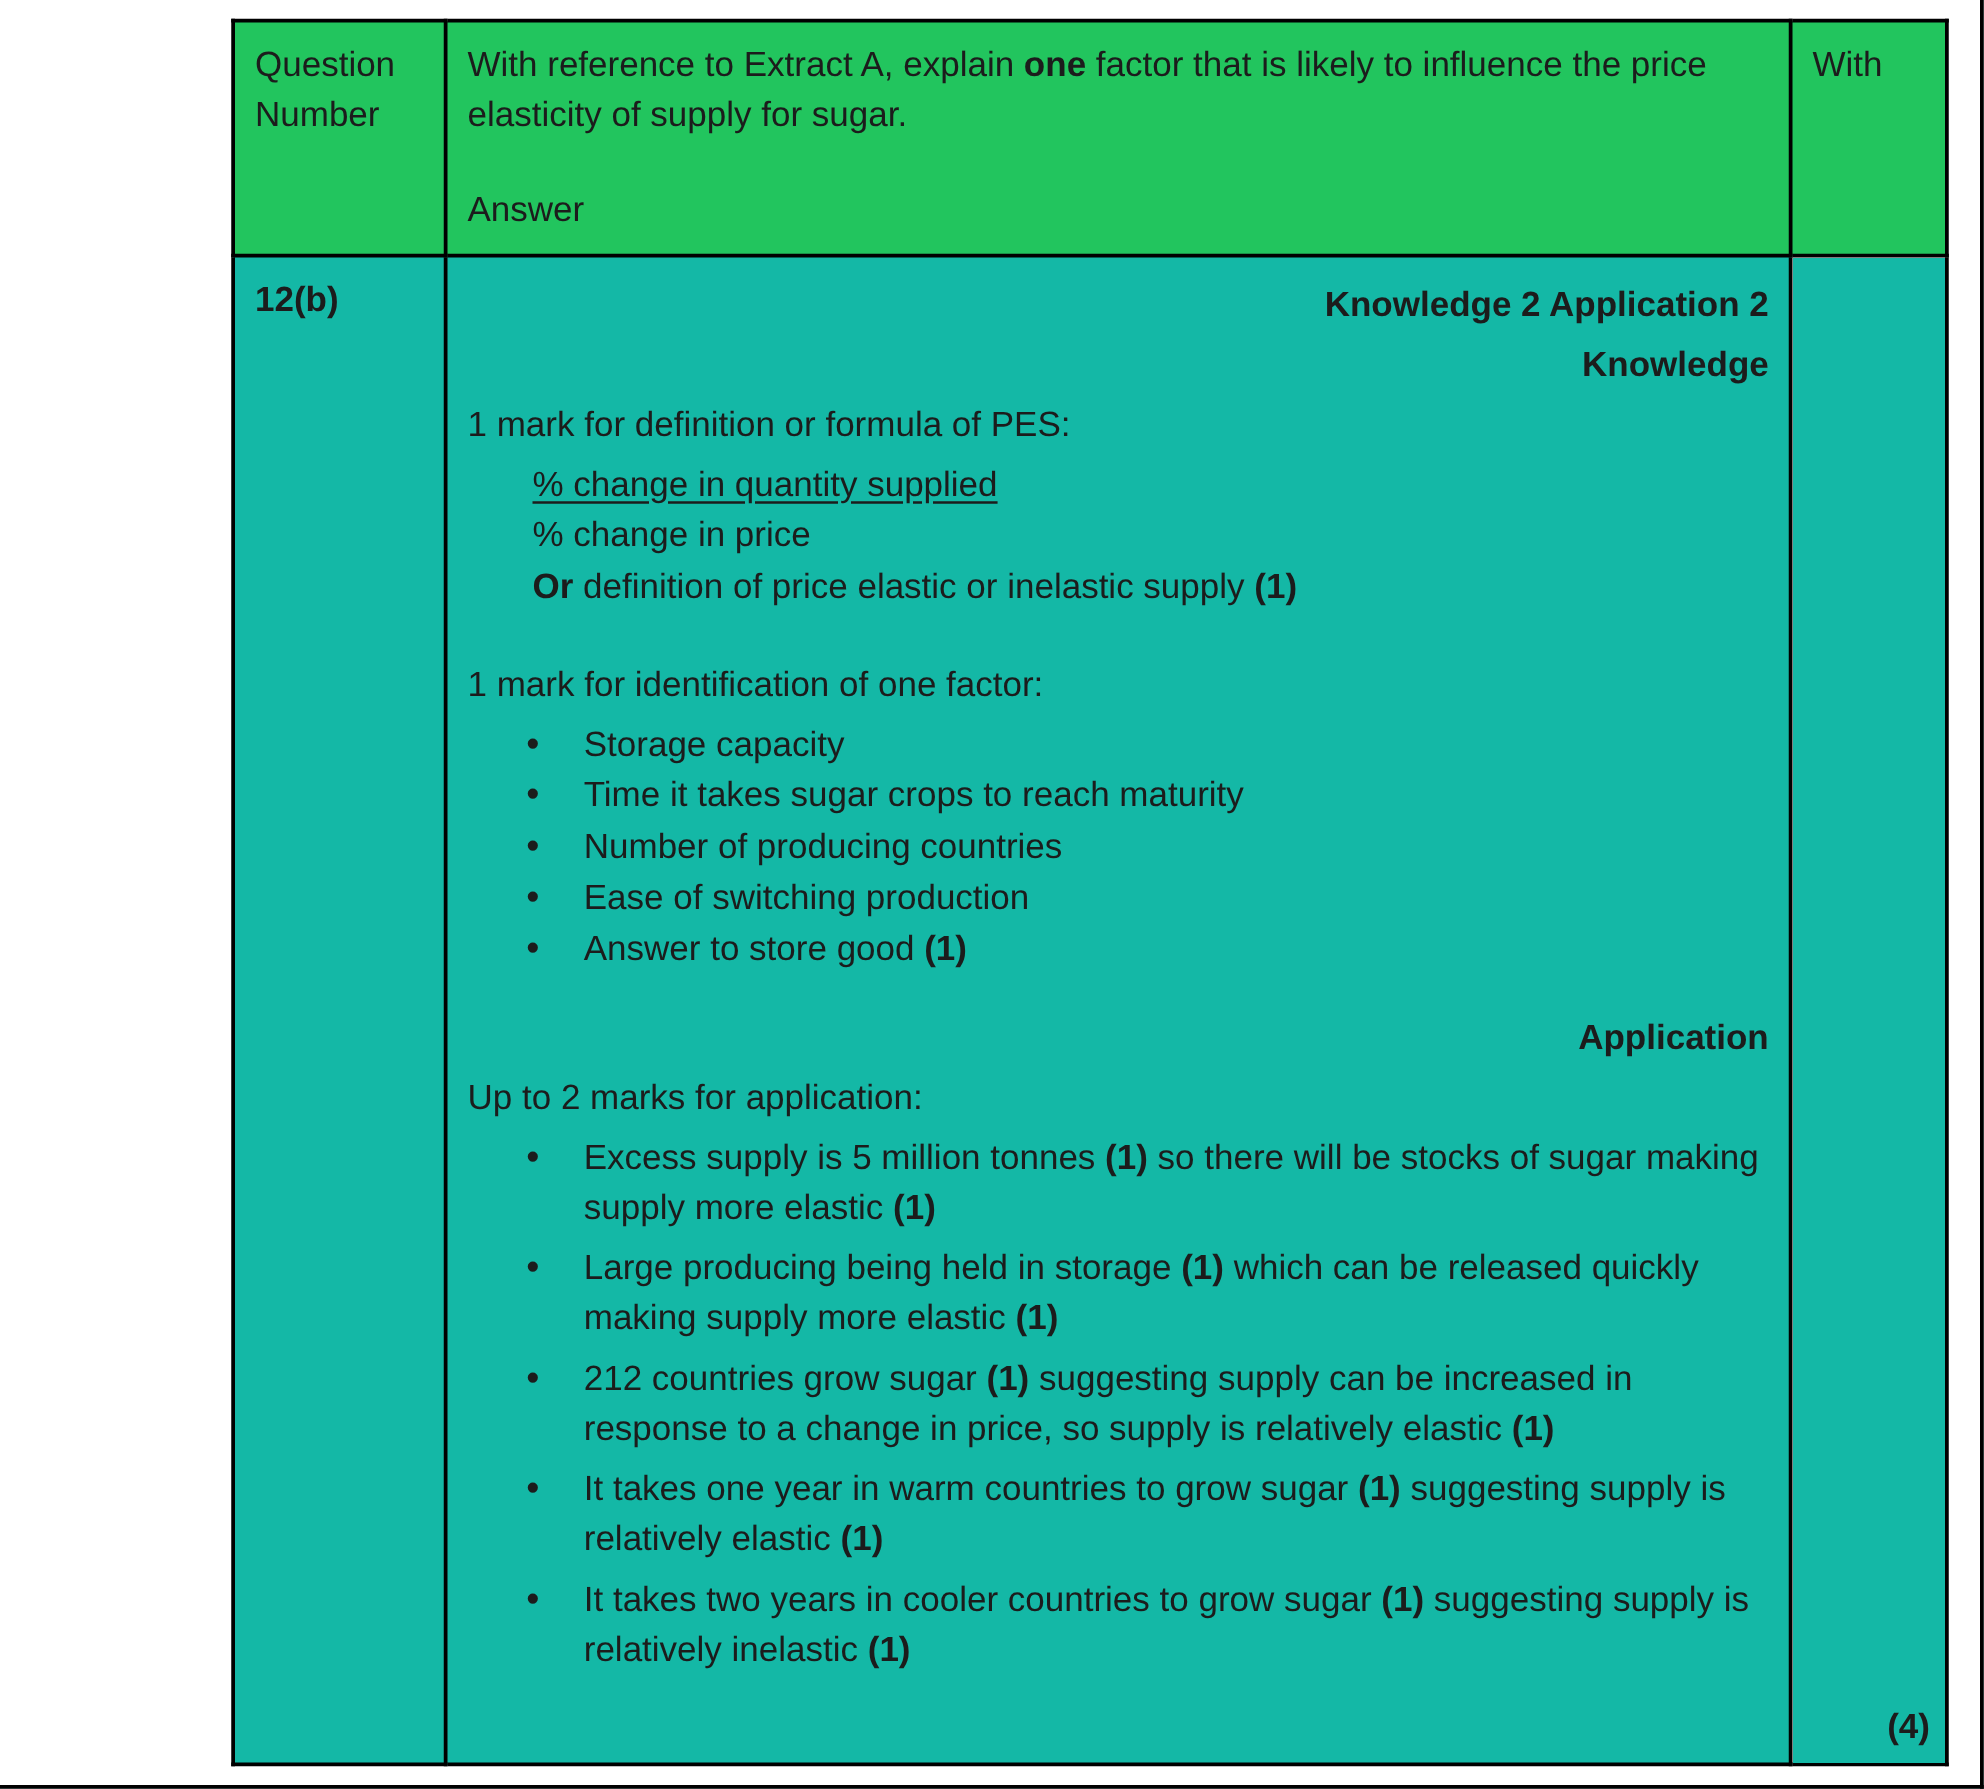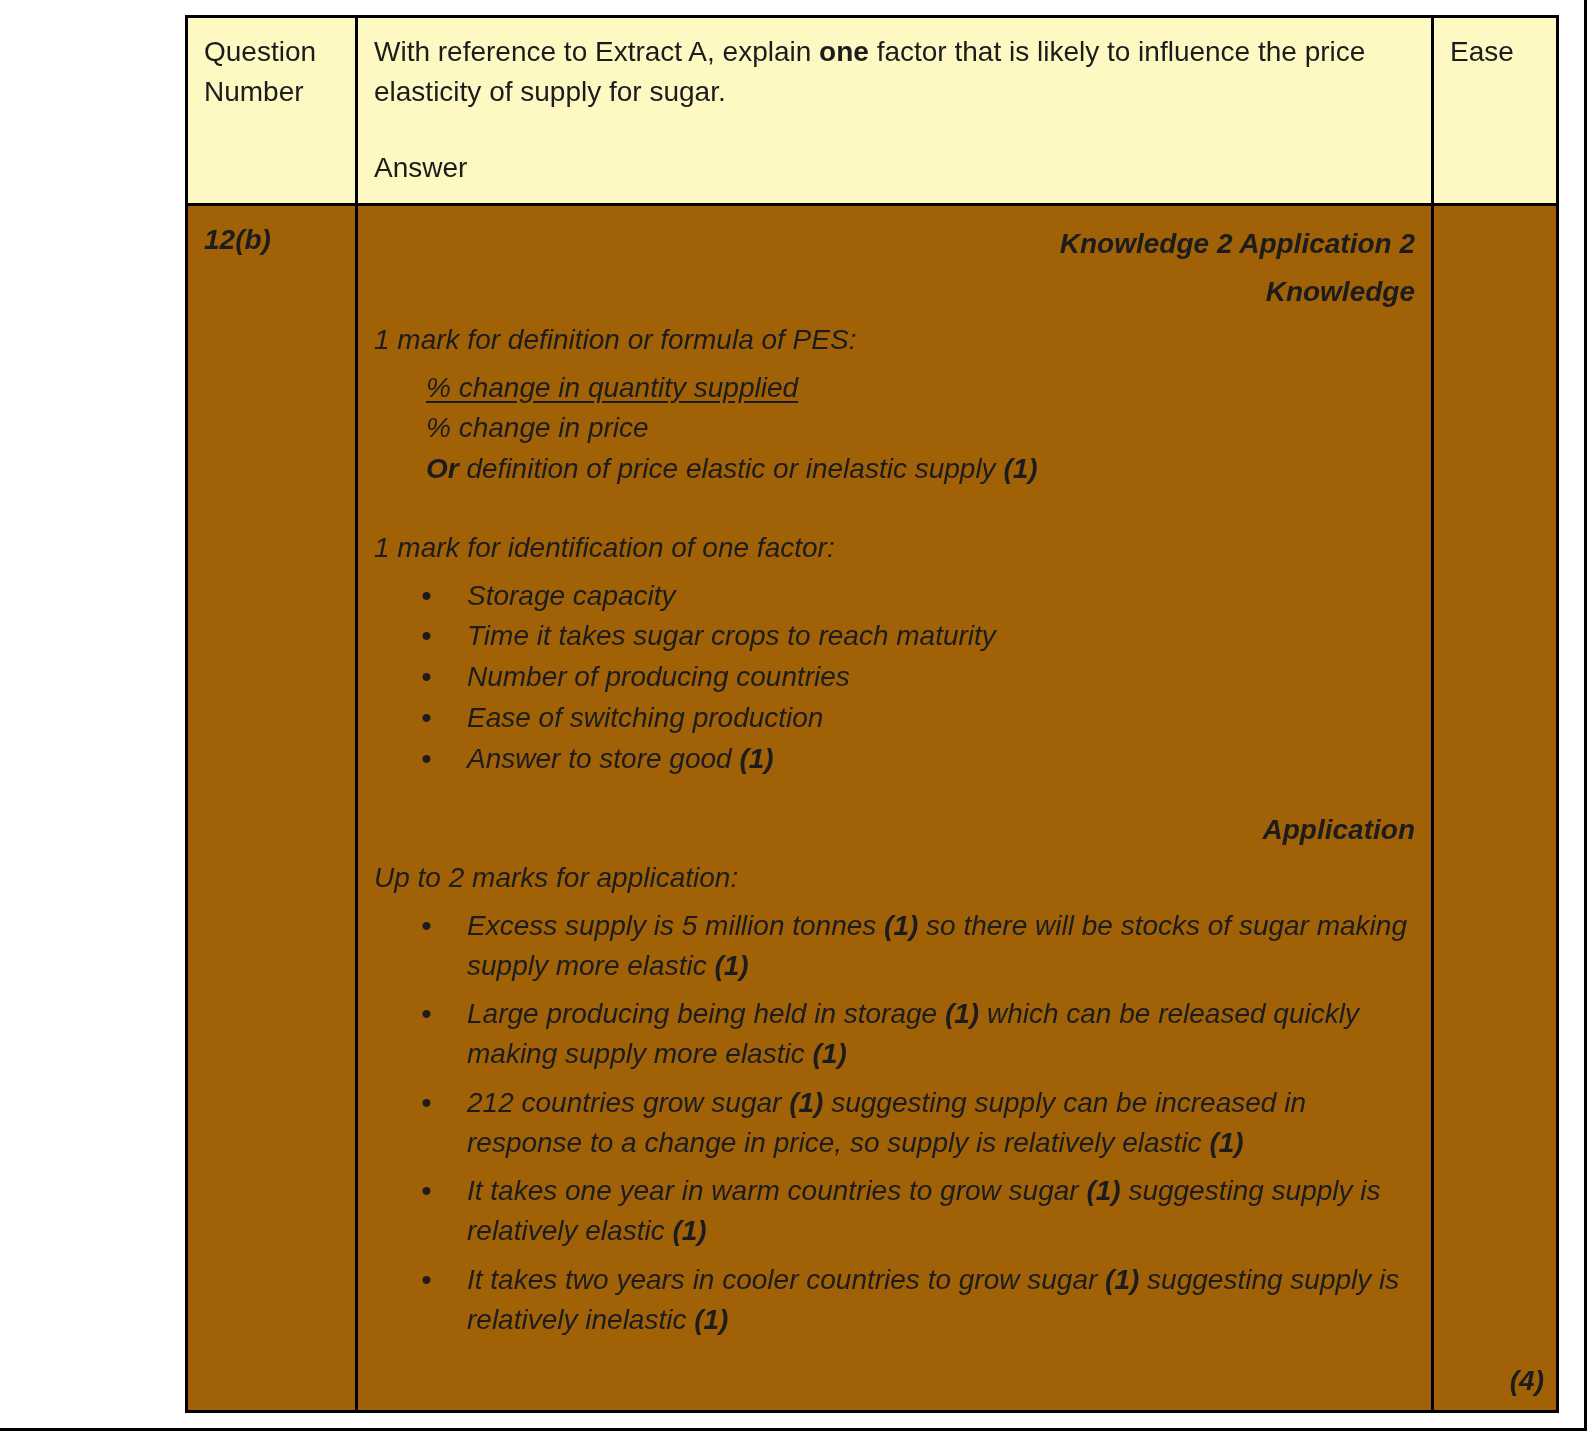--- a/index.html
+++ b/index.html
@@ -23,28 +23,28 @@
     vertical-align: top;
     text-align: left;
     font-size: 28px;
     line-height: 1.42;
   }
   .col-q { width: 170px; }
   .col-a { width: 1076px; }
   .col-m { width: 125px; }
 
   .ms-table th {
-    background: #fef9c3;
+    background: #22c55e;
     font-weight: 400;
     padding: 14px 16px 16px 16px;
     height: 163px;
   }
   .answer-label { margin-top: 36px; }
 
-  .ms-table td { padding: 14px 16px; background: #a16207; font-style: italic; }
+  .ms-table td { padding: 14px 16px; background: #14b8a6; }
   td.body-q { font-weight: 700; }
   td.body-a { height: 1207px; }
   td.body-m { position: relative; }
   .total-mark {
     position: absolute;
     right: 12px;
     bottom: 10px;
     font-weight: 700;
     font-size: 28px;
   }
@@ -74,21 +74,21 @@
     <thead>
       <tr>
         <th class="col-q">
           <div>Question Number</div>
         </th>
         <th class="col-a">
           <div><span class="">With reference to Extract A, explain </span><span class="b ">one</span><span class=""> factor that is likely to influence the price elasticity of supply for sugar.</span></div>
           <div class="answer-label">Answer</div>
         </th>
         <th class="col-m">
-          <div>Ease</div>
+          <div>With</div>
         </th>
       </tr>
     </thead>
     <tbody>
       <tr>
         <td class="col-q body-q">
           <div>12(b)</div>
         </td>
         <td class="col-a body-a">
           <div>

